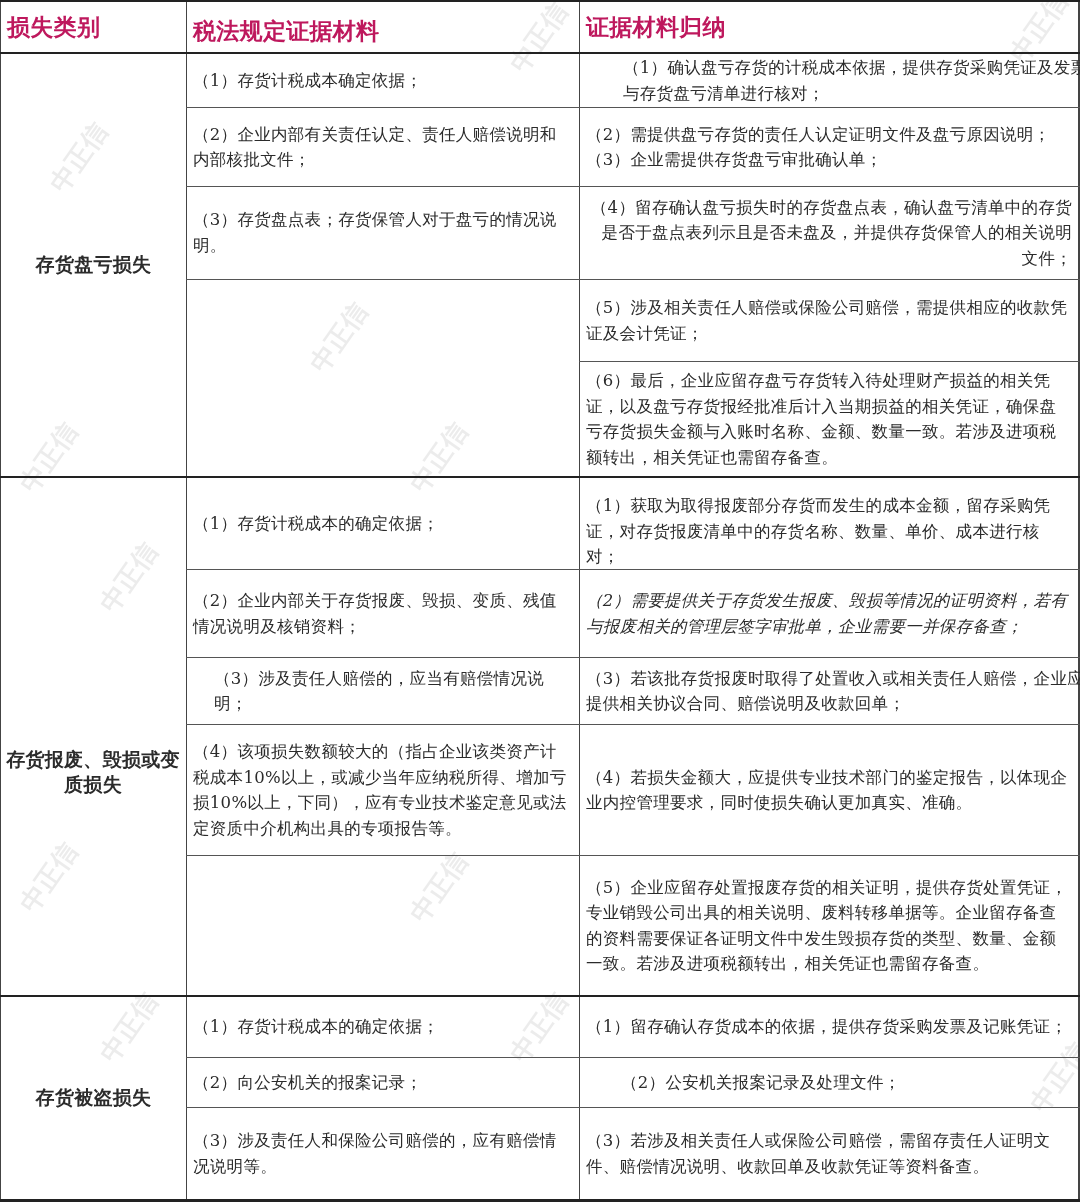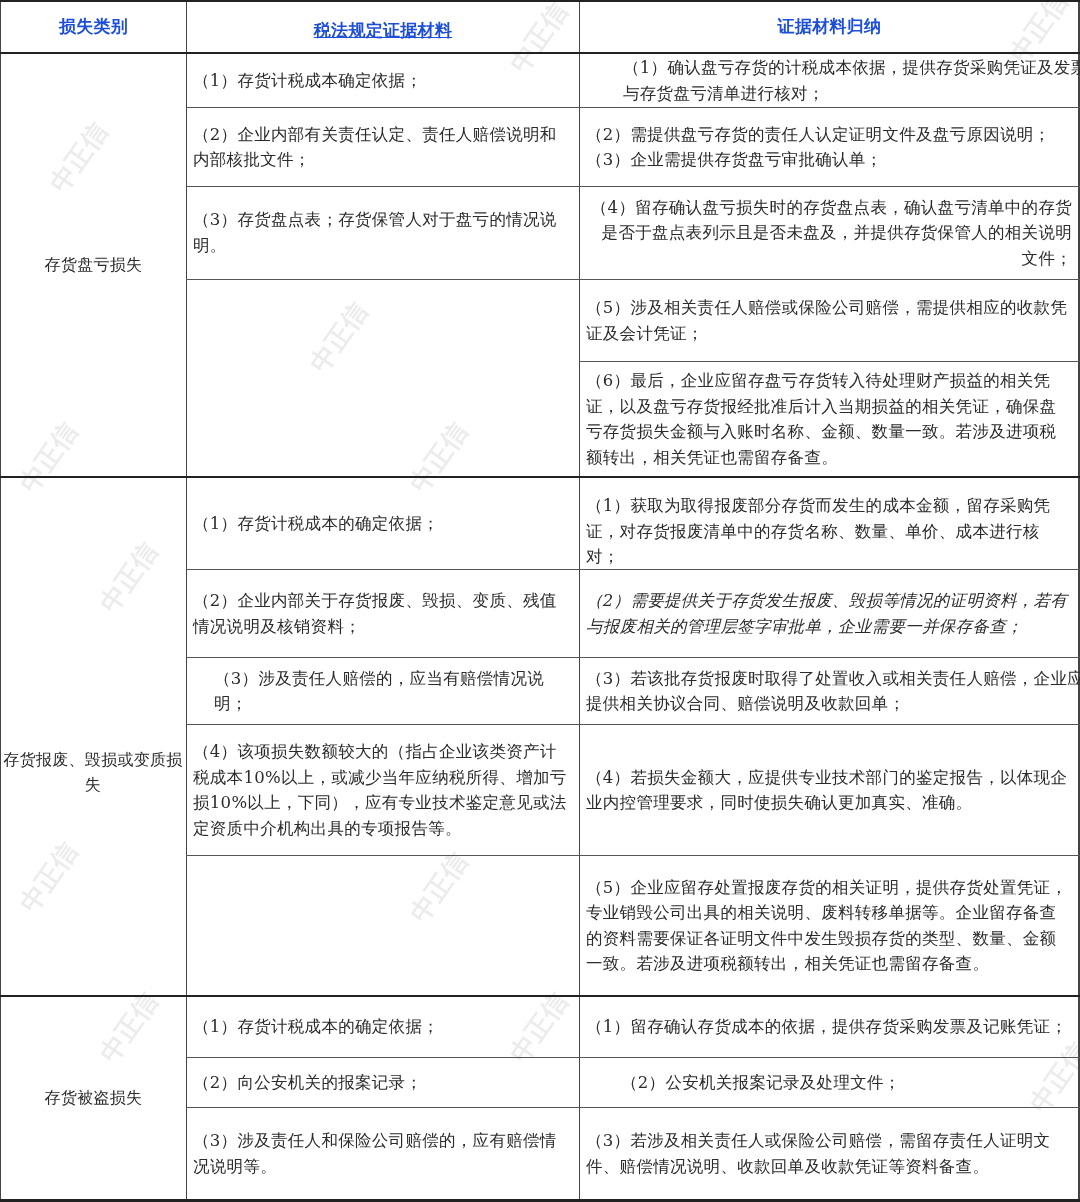--- a/index.html
+++ b/index.html
@@ -2,22 +2,22 @@
 <html><head>
 <meta charset="utf-8">
 <style>
   html, body { margin: 0; padding: 0; background: #ffffff; }
   body { width: 1080px; height: 1202px; overflow: hidden; position: relative;
          font-family: "DejaVu Serif", "Liberation Serif", serif; color: #2b2b2b; }
   .tbl { position: absolute; left: 0; top: 0; width: 1080px; height: 1202px; }
   .cell { position: absolute; box-sizing: border-box; font-size: 16.5px; line-height: 25.5px;
           padding: 0 6px 0 7px; display: flex; align-items: center; letter-spacing: 0.3px; }
   .cell span { display: block; }
-  .hdr { justify-content: center; font-weight: bold; font-size: 17px; color: #1d4ed8; }
-  .cat { justify-content: center; text-align: center; font-size: 16px; }
+  .hdr { justify-content: flex-start; font-weight: bold; font-size: 23px; color: #be185d; }
+  .cat { justify-content: center; text-align: center; font-size: 19px; font-weight: bold; }
   .hline { position: absolute; left: 0; width: 1080px; background: #555; height: 1px; }
   .hline.thick { background: #222; height: 2px; }
   .vline { position: absolute; top: 0; width: 1px; background: #444; height: 1202px; }
   .wm { position: absolute; color: rgba(170,170,170,0.22); font-size: 26px; font-weight: bold;
         transform: rotate(-55deg); white-space: nowrap; pointer-events: none; font-family: "DejaVu Sans", sans-serif; }
 </style>
 </head>
 <body>
 
 <div class="tbl">
@@ -55,21 +55,21 @@
   <div class="hline" style="top:657px;left:186px;width:894px;"></div>
   <div class="hline" style="top:724px;left:186px;width:894px;"></div>
   <div class="hline" style="top:855px;left:186px;width:894px;"></div>
 
   <div class="hline" style="top:1057px;left:186px;width:894px;"></div>
   <div class="hline" style="top:1107px;left:186px;width:894px;"></div>
 
   <div class="cell hdr" style="left:0;top:1px;width:186px;height:51px;">
     <span>损失类别</span>
   </div>
-  <div class="cell hdr" style="left:186px;top:1px;width:393px;height:59px;text-decoration:underline;">
+  <div class="cell hdr" style="left:186px;top:1px;width:393px;height:59px;">
     <span>税法规定证据材料</span>
   </div>
   <div class="cell hdr" style="left:579px;top:1px;width:500px;height:51px;">
     <span>证据材料归纳</span>
   </div>
 
   <div class="cell cat" style="left:0;top:54px;width:186px;height:422px;">
     <span>存货盘亏损失</span>
   </div>
   <div class="cell" style="left:186px;top:54px;width:393px;height:53px;">

